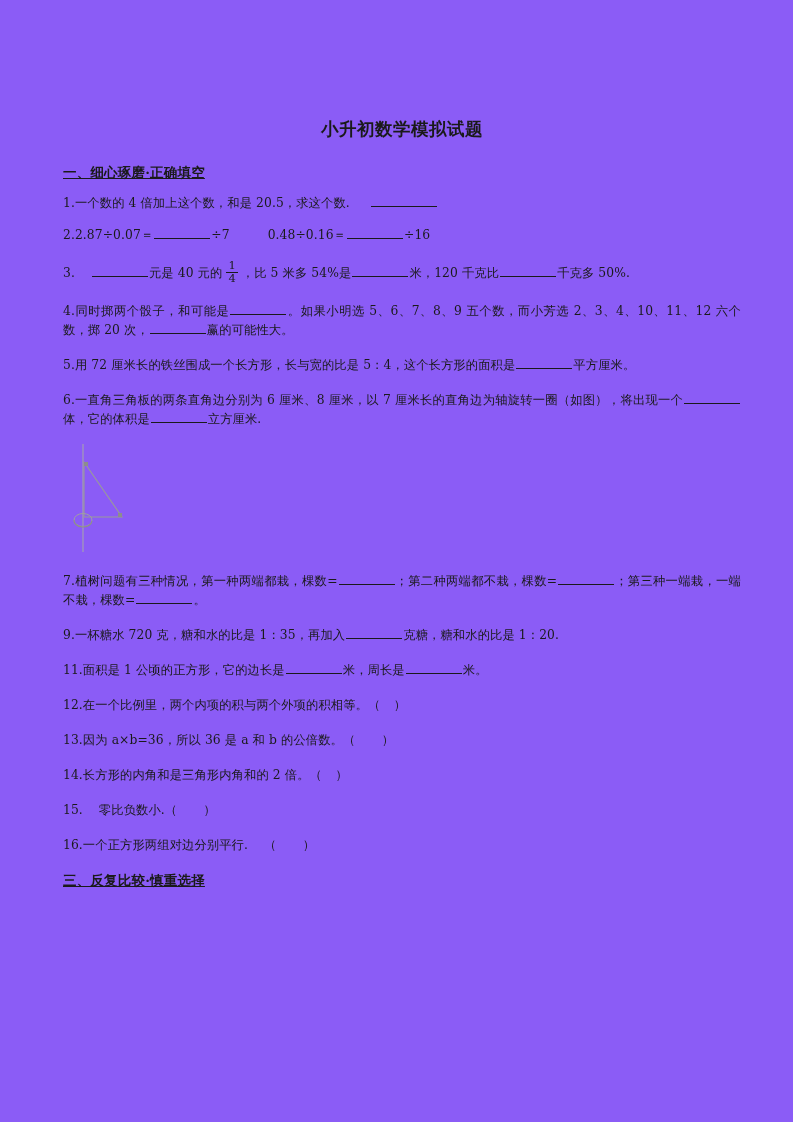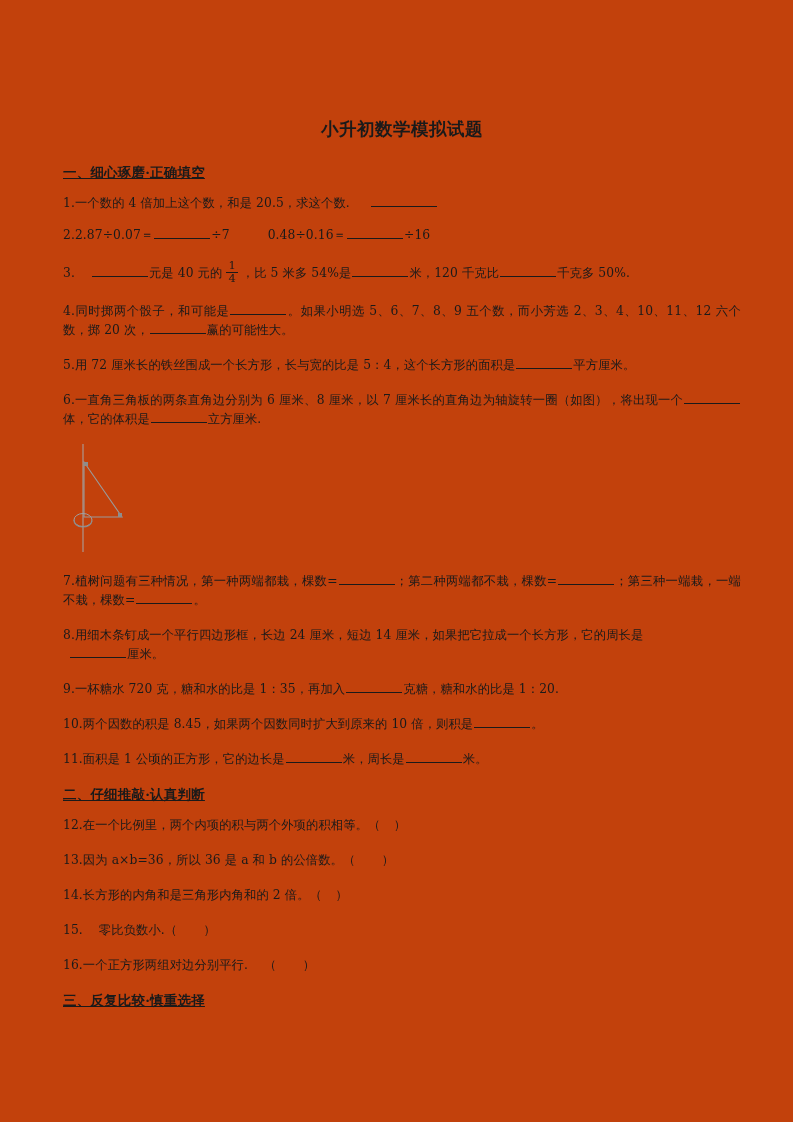--- a/index.html
+++ b/index.html
@@ -10,21 +10,21 @@
   }
   body {
     font-family: "DejaVu Serif", "Liberation Serif", serif;
     color: #1a1a1a;
   }
   .page {
     position: relative;
     width: 793px;
     height: 1122px;
     margin: 0 auto;
-    background: #c2410c;
+    background: #8b5cf6;
     overflow: hidden;
     box-sizing: border-box;
   }
   .content {
     position: absolute;
     left: 63px;
     top: 118px;
     width: 678px;
   }
   .doc-title {
@@ -148,38 +148,30 @@
 
         <ellipse cx="18" cy="78" rx="9" ry="6.5" fill="none" stroke="#a0a0a0" stroke-width="1"></ellipse>
         <path d="M 9 78 A 9 6.5 0 0 0 27 79" fill="none" stroke="#8d8d8d" stroke-width="1.1"></path>
       </svg>
     </div>
 
     <p class="q loose">
       <span>7.</span><span>植树问题有三种情况，第一种两端都栽，棵数=</span><span class="blank b-md"></span><span>；第二种两端都不栽，棵数=</span><span class="blank b-md"></span><span>；第三种一端栽，一端不栽，棵数=</span><span class="blank b-md"></span><span>。</span>
     </p>
 
-    <p class="q loose">
-      <span>8.</span><span>用细木条钉成一个平行四边形框，长边 24 厘米，短边 14 厘米，如果把它拉成一个长方形，它的周长是</span><br>
-      <span class="indent"></span><span class="blank b-md"></span><span>厘米。</span>
-    </p>
 
     <p class="q loose">
       <span>9.</span><span>一杯糖水 720 克，糖和水的比是 1：35，再加入</span><span class="blank b-md"></span><span>克糖，糖和水的比是 1：20.</span>
     </p>
 
-    <p class="q loose">
-      <span>10.</span><span>两个因数的积是 8.45，如果两个因数同时扩大到原来的 10 倍，则积是</span><span class="blank b-md"></span><span>。</span>
-    </p>
 
     <p class="q loose">
       <span>11.</span><span>面积是 1 公顷的正方形，它的边长是</span><span class="blank b-md"></span><span>米，周长是</span><span class="blank b-md"></span><span>米。</span>
     </p>
 
-    <div class="section-heading">二、仔细推敲·认真判断</div>
 
     <p class="q loose">
       <span>12.</span><span>在一个比例里，两个内项的积与两个外项的积相等。</span><span class="paren">（　）</span>
     </p>
 
     <p class="q loose">
       <span>13.</span><span>因为 a×b=36，所以 36 是 a 和 b 的公倍数。</span><span class="paren">（　　）</span>
     </p>
 
     <p class="q loose">

